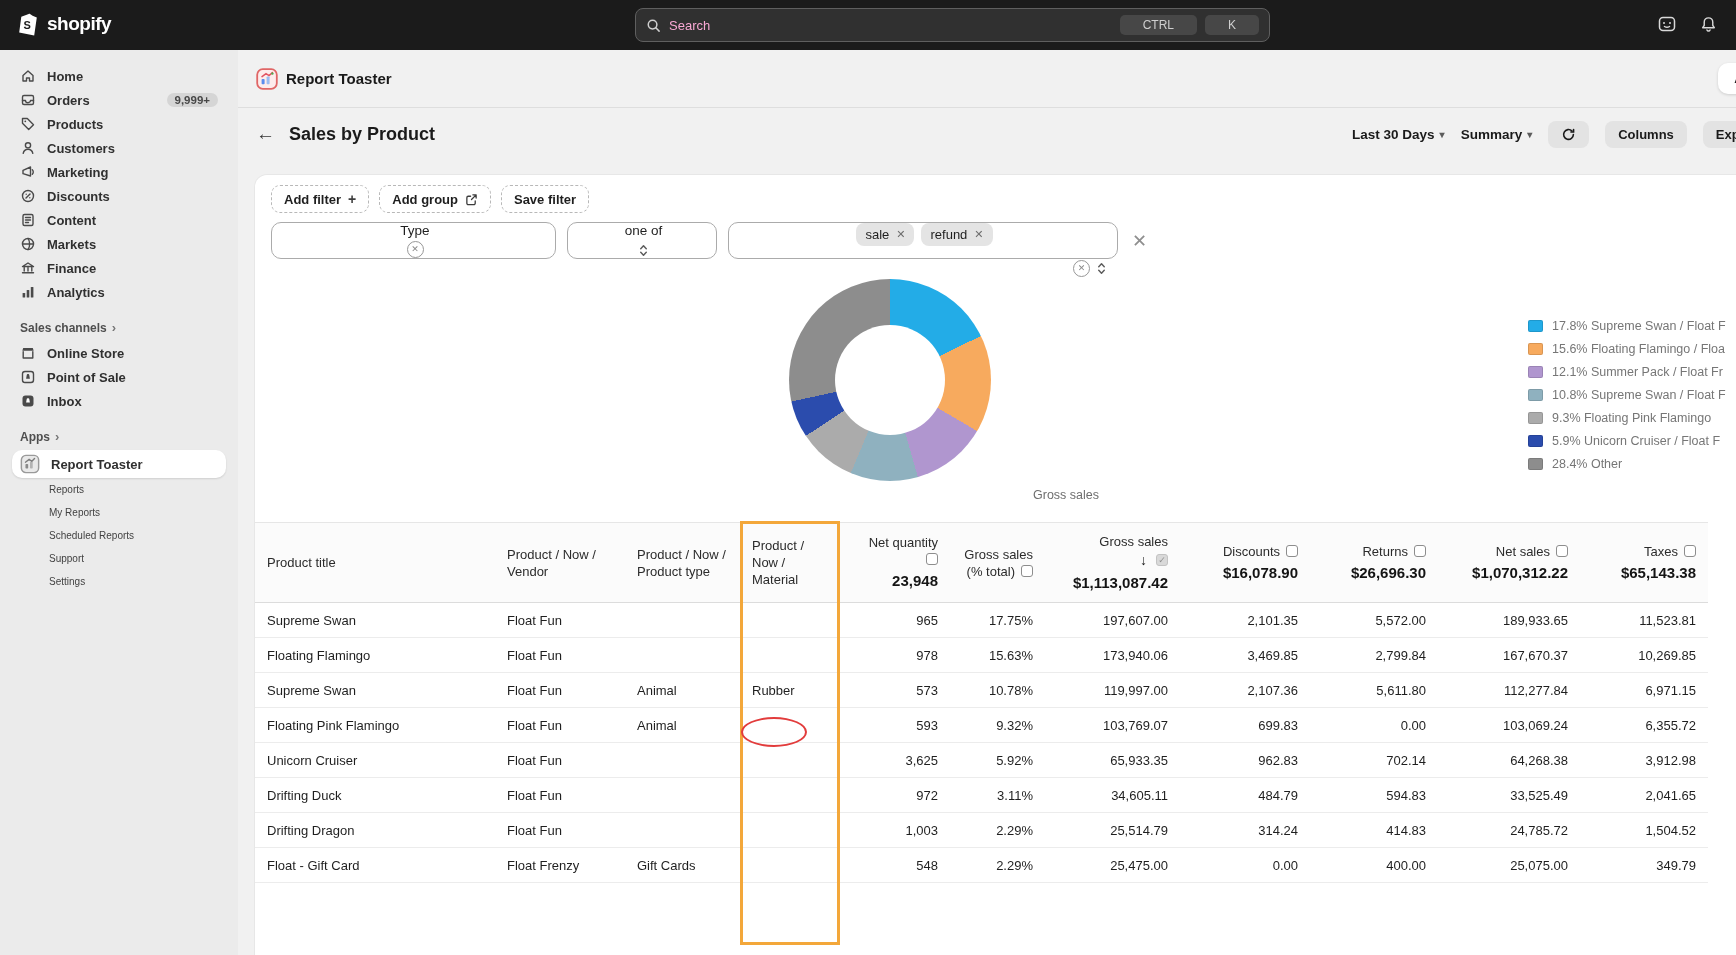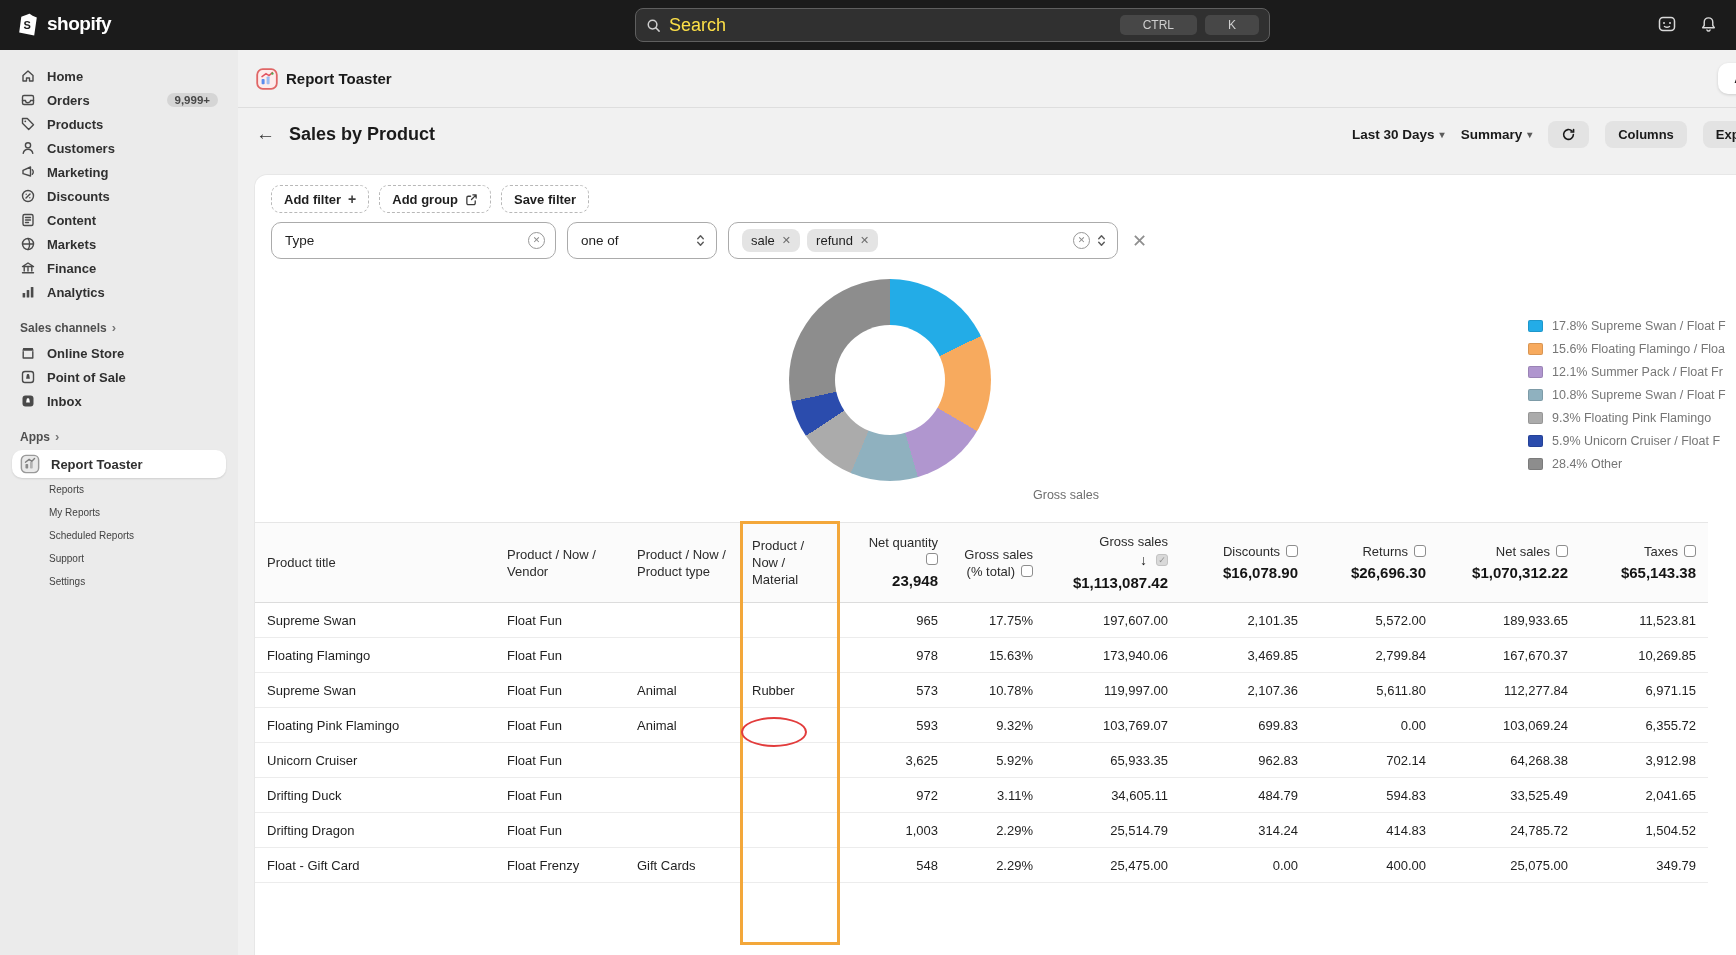--- a/index.html
+++ b/index.html
@@ -7,21 +7,21 @@
   body {
     width:1736px; height:955px; overflow:hidden; position:relative;
     font-family:"Liberation Sans", sans-serif; background:#f1f1f1; color:#1f1f1f;
   }
   
   .topbar { position:absolute; top:0; left:0; right:0; height:50px; background:#1b1b1b; z-index:40; }
   .logo { position:absolute; left:16px; top:11px; display:flex; align-items:center; gap:7px; color:#fff; }
   .logo-text { font-size:19px; font-weight:700; letter-spacing:-.5px; }
   .searchbar { position:absolute; left:635px; top:8px; width:635px; height:34px; background:#303030;
     border:1px solid #5f5f5f; border-radius:8px; display:flex; align-items:center; padding:0 10px; gap:8px; }
-  .search-ph { font-size:18px; color:#fde047; flex:1; }
+  .search-ph { font-size:13px; color:#f9a8d4; flex:1; }
   .kbd { background:#474747; color:#cfcfcf; font-size:12px; font-weight:400; padding:3px 23px; border-radius:5px; }
   .topbar-icons { position:absolute; right:18px; top:14px; display:flex; gap:22px; align-items:center; }
   .icon { display:inline-flex; align-items:center; justify-content:center; }
   
   .sidebar { position:absolute; top:50px; left:0; width:238px; bottom:0; background:#ebebeb; padding-top:14px; z-index:30; }
   .side-item { display:flex; align-items:center; gap:11px; margin:0 12px; padding:4px 8px; border-radius:10px;
     font-size:13px; font-weight:600; color:#303030; cursor:default; }
   .side-item.active { background:#fff; box-shadow:0 1px 2px rgba(0,0,0,.12); }
   .side-label { flex:0 1 auto; }
   .side-badge { margin-left:auto; background:#d5d5d5; color:#474747; font-size:11.5px; font-weight:600;
@@ -47,21 +47,21 @@
   
   .card { position:absolute; left:17px; right:-16px; top:125px; height:1000px; background:#fff;
     border-radius:12px 12px 0 0; box-shadow:0 0 0 1px rgba(0,0,0,.04); }
   .filters { padding:10px 16px 12px; }
   .filter-btn-row { display:flex; gap:10px; margin-bottom:9px; }
   .dash-btn { border:1.5px dashed #b8b8b8; border-radius:9px; padding:5px 12px; font-size:13px; font-weight:600;
     color:#1f1f1f; display:flex; gap:7px; align-items:center; background:#fff; }
   .plus-glyph { font-size:14px; color:#3c3c3c; }
   .filter-ctrl-row { display:flex; gap:11px; align-items:center; }
   .f-field { border:1px solid #ababab; border-radius:10px; height:37px; padding:0 10px 0 13px;
-    display:flex; align-items:center; font-size:13.5px; color:#1f1f1f; background:#fff; }
+    display:flex; align-items:center; font-size:13.5px; color:#1f1f1f; background:#fff;flex-direction:column; }
   .f-type { width:285px; justify-content:space-between; }
   .f-op { width:150px; justify-content:space-between; }
   .f-vals { width:390px; gap:14px; }
   .clear-circ { width:17px; height:17px; border:1.3px solid #979797; border-radius:50%; color:#8a8a8a;
     font-size:9px; line-height:1; display:flex; align-items:center; justify-content:center; }
   .chip { background:#e4e4e4; border-radius:8px; padding:4px 9px; font-size:13px; font-weight:500;
     display:flex; gap:7px; align-items:center; }
   .chip-x { color:#6d6d6d; font-size:11px; }
   .vals-right { margin-left:auto; display:flex; align-items:center; gap:6px; }
   .big-x { color:#8f8f8f; font-size:18px; margin-left:3px; }

